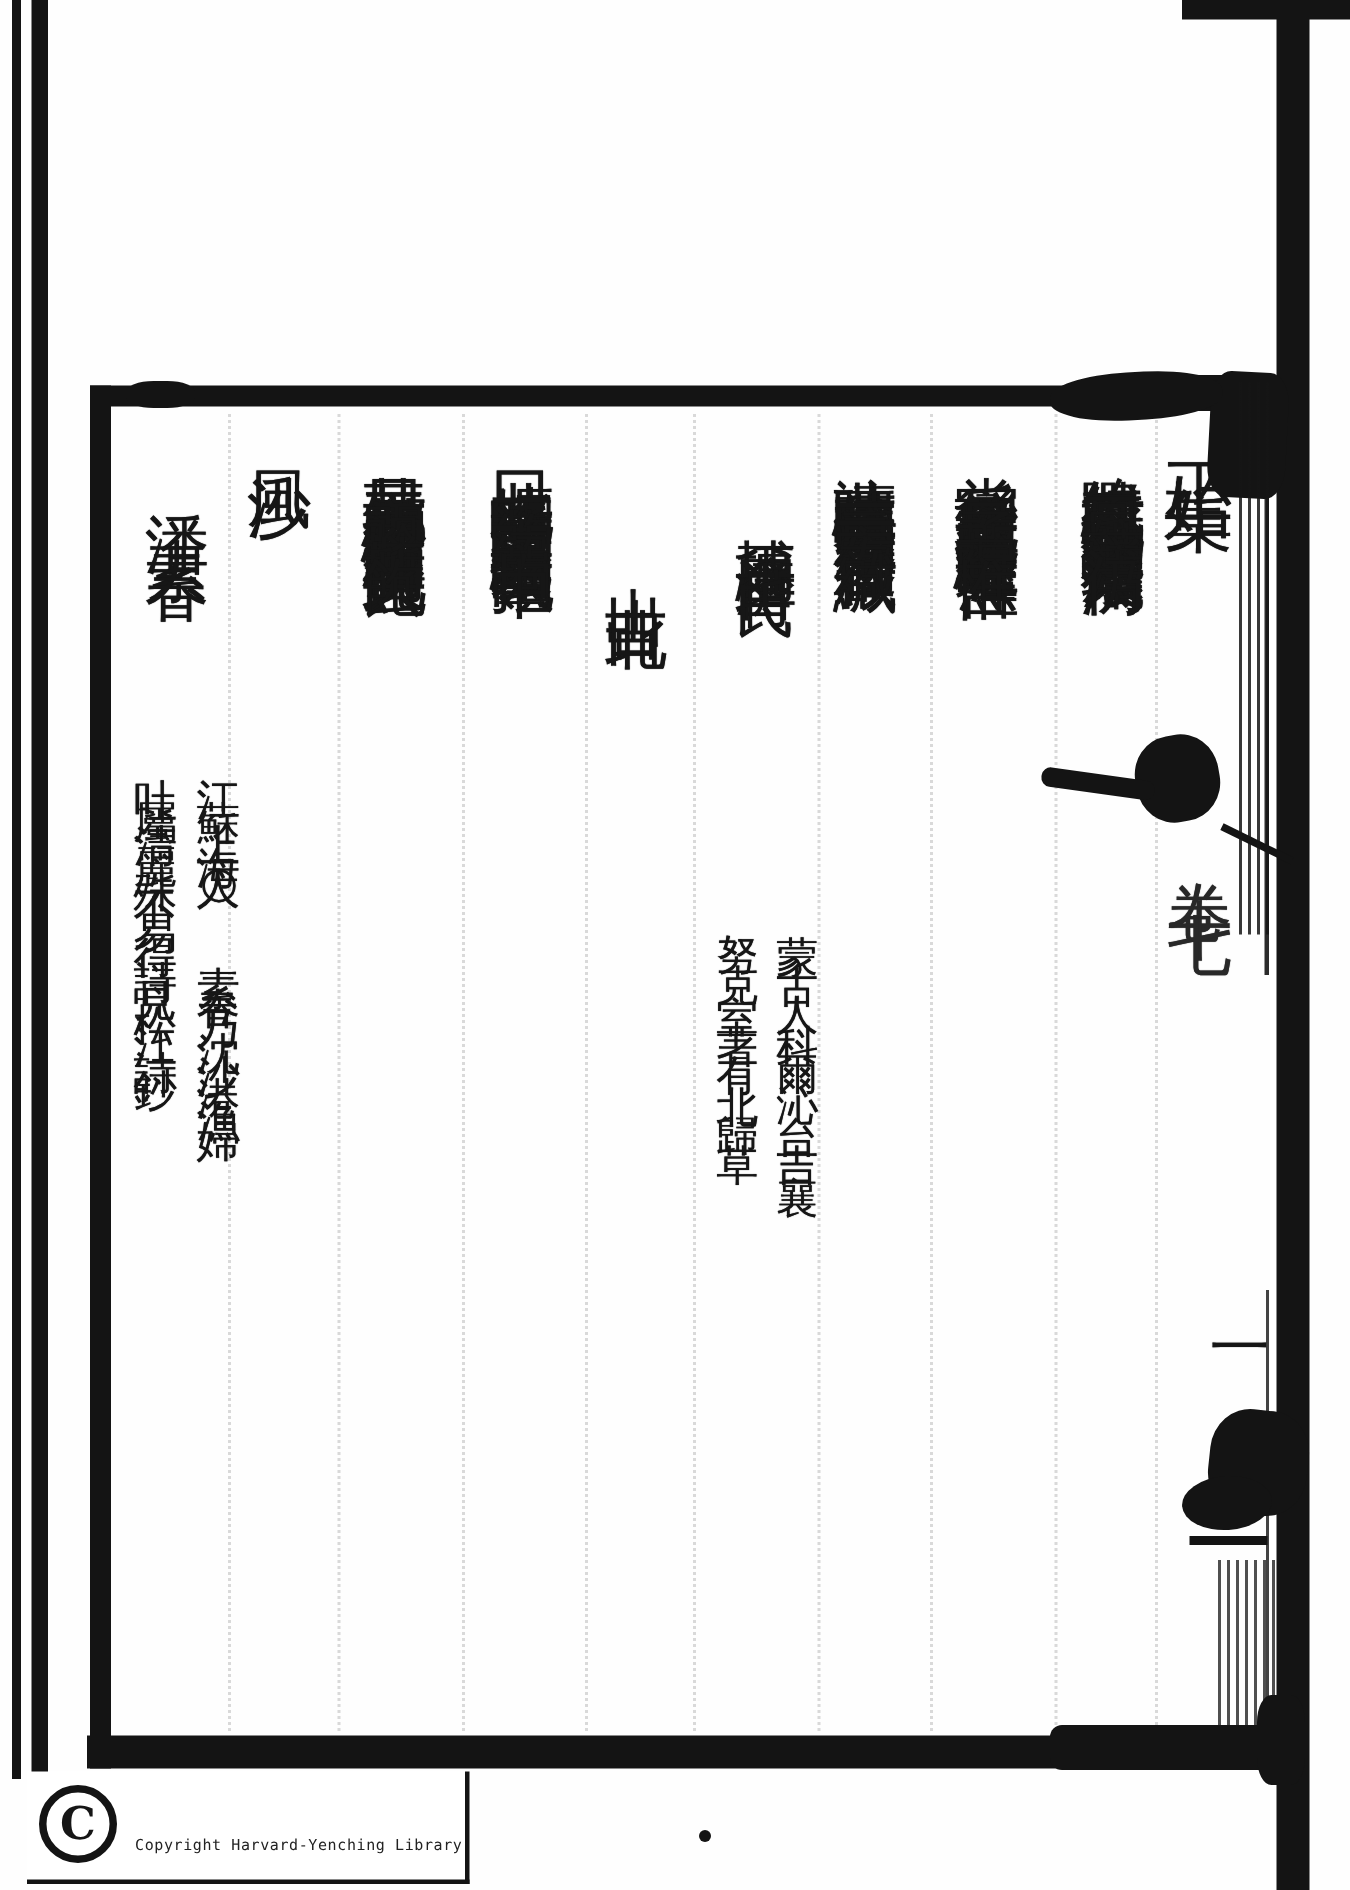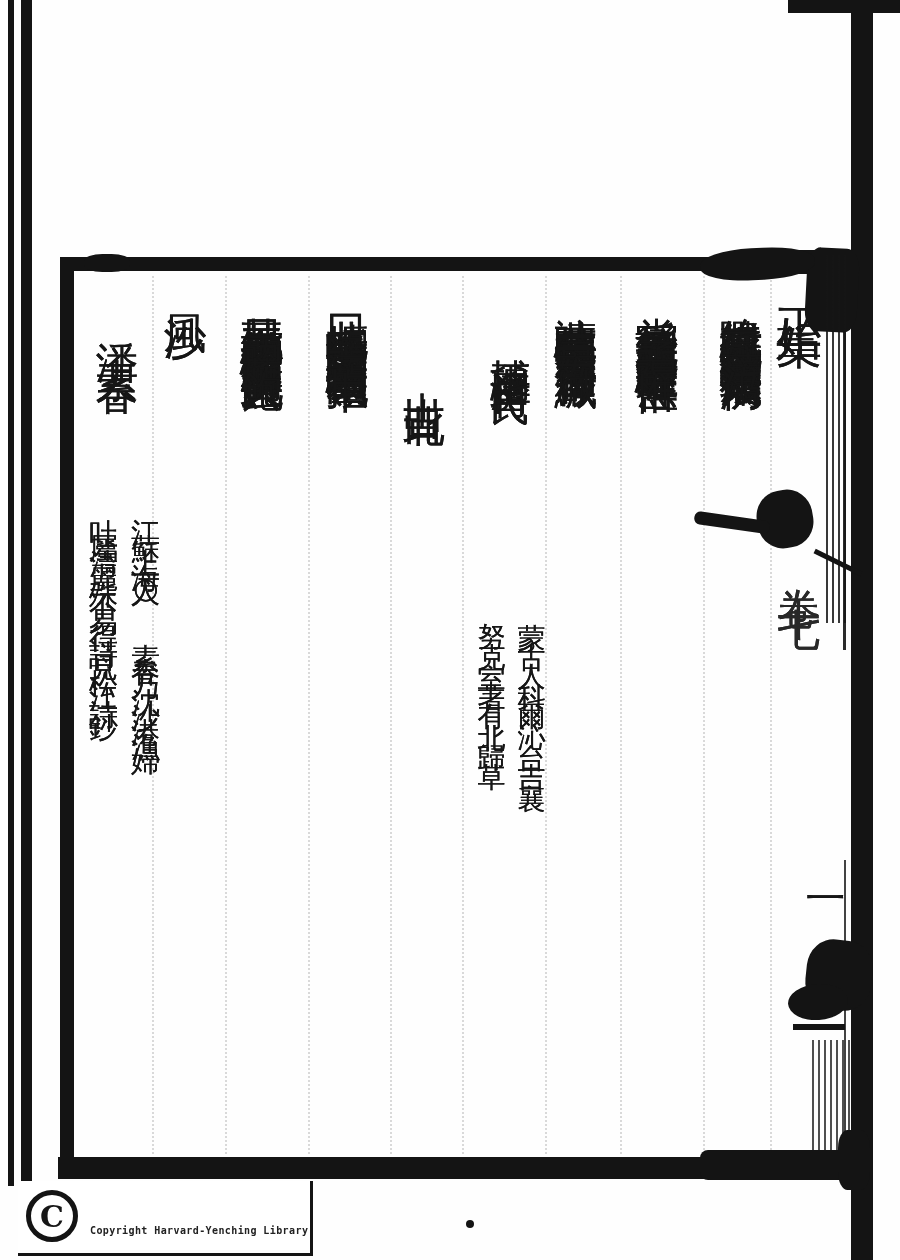--- a/index.html
+++ b/index.html
@@ -44,21 +44,21 @@
     border:5px solid #141414; border-radius:50%;
     display:flex; align-items:center; justify-content:center;
     font-family:"DejaVu Serif", serif; font-weight:bold; font-size:30px;
   }
   .stamp-zh {
     position:absolute; left:70px; top:10px;
     font-size:20px; font-weight:bold; letter-spacing:1px; color:#1a1a1a;
   }
   .stamp-en {
     position:absolute; left:72px; top:44px;
-    font-family:"DejaVu Sans Mono", monospace; font-weight:bold;
+    font-family:"DejaVu Sans Mono", monospace; font-weight:normal;
     font-size:10px; letter-spacing:0.4px; color:#222;
   }
 </style>
 </head>
 <body>
 
 <div class="page">
 
   <div class="bar" style="left:8px; top:0; width:6px; height:1186px;"></div>
   <div class="bar" style="left:21px; top:0; width:11px; height:1183px;"></div>

